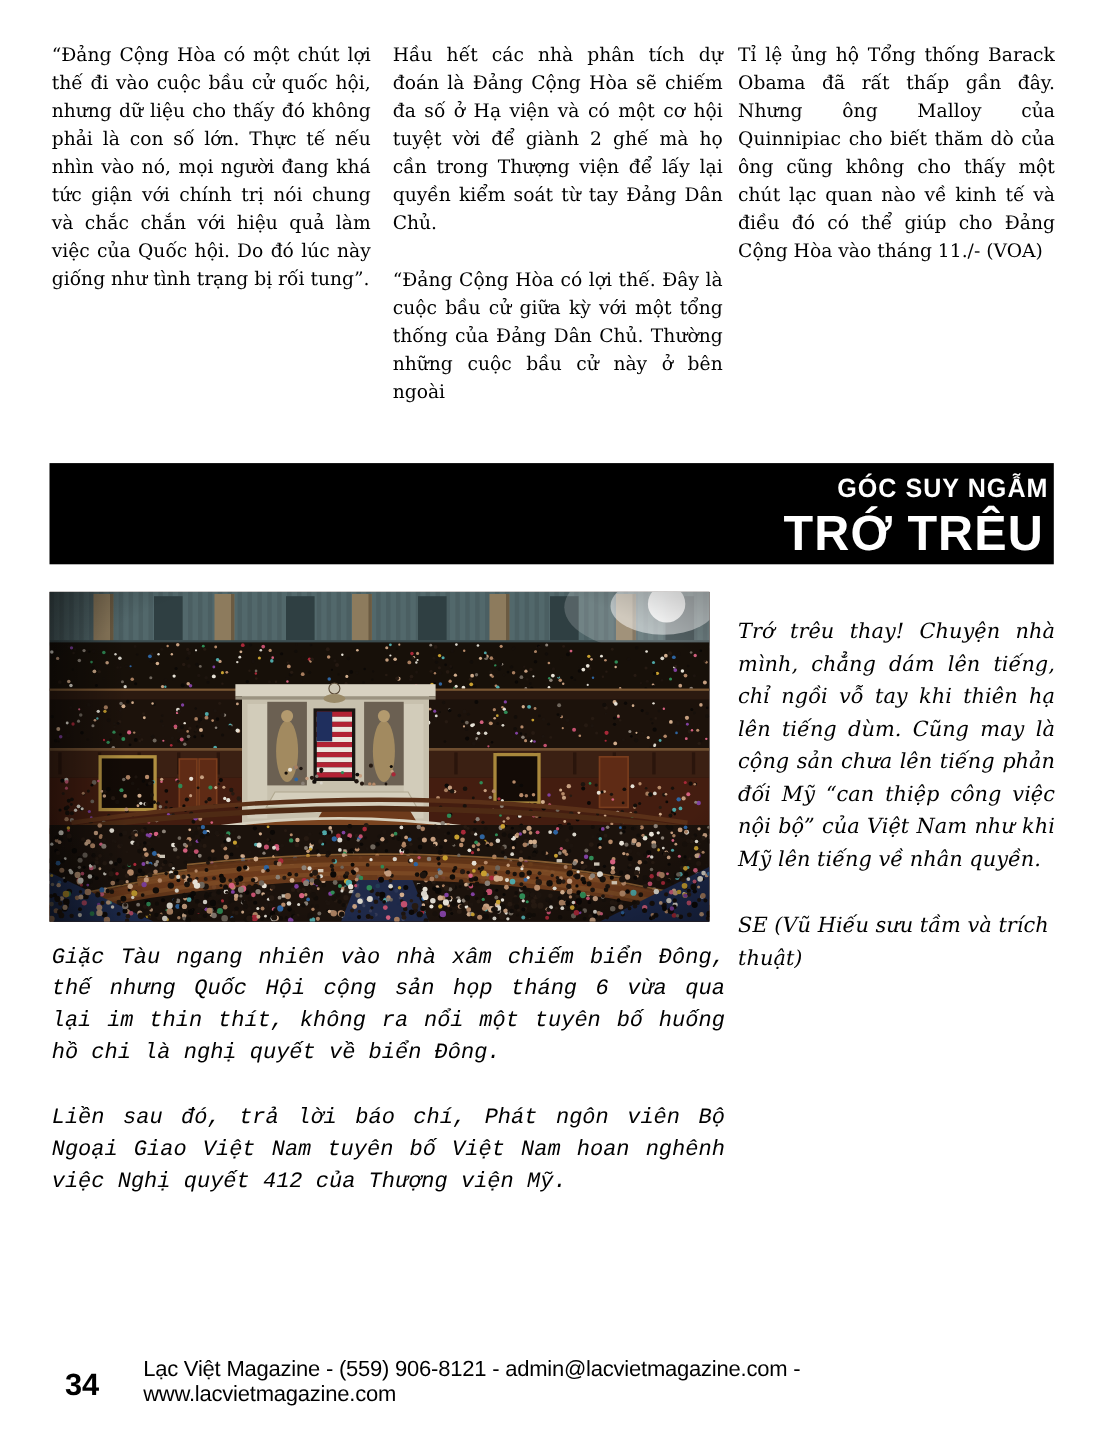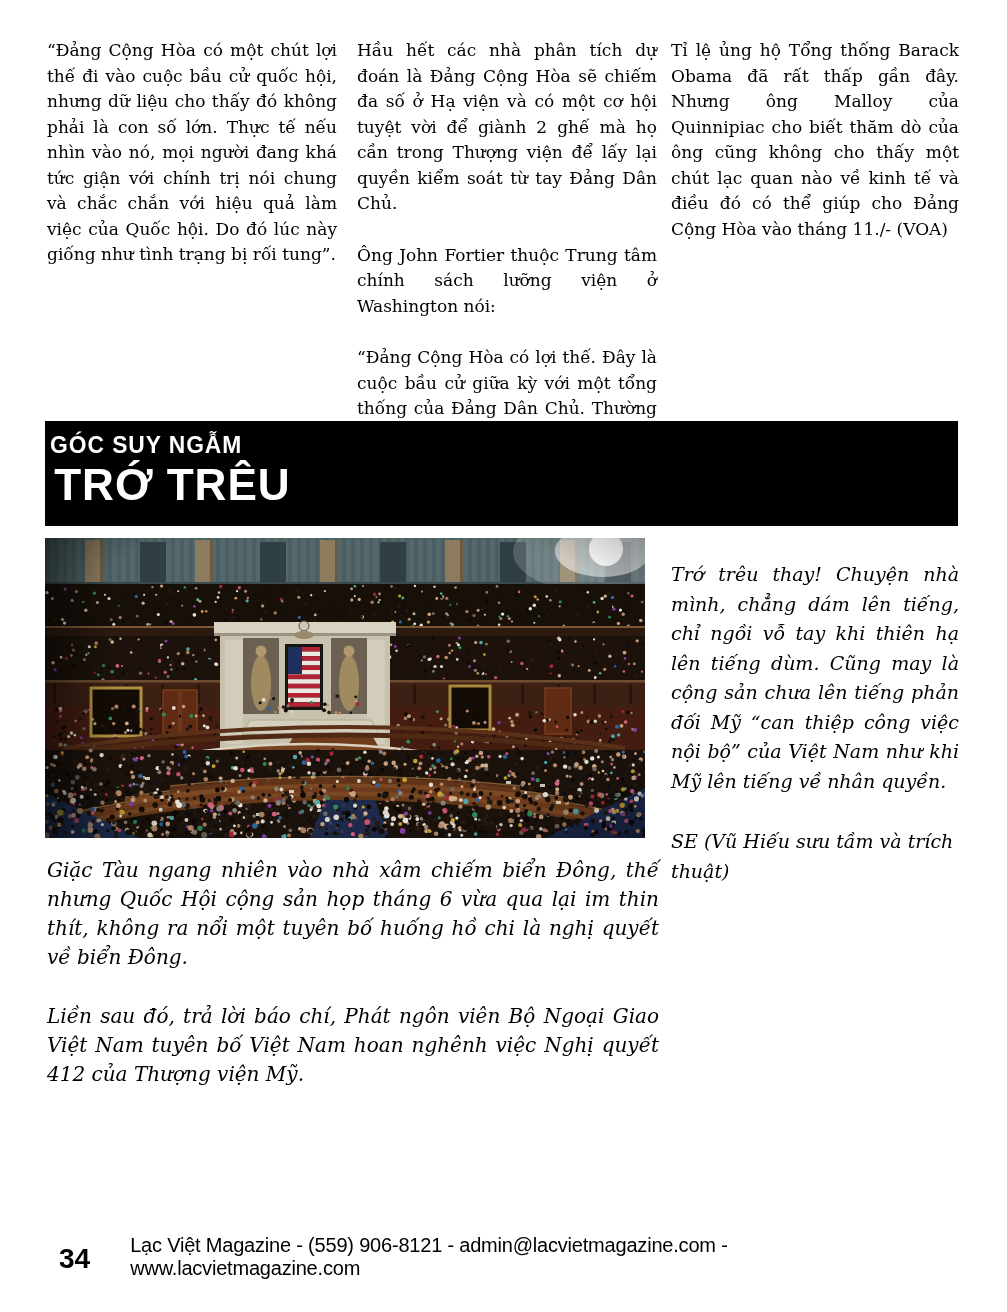--- a/index.html
+++ b/index.html
@@ -8,52 +8,51 @@
     font-family:"DejaVu Serif", serif;color:#000;overflow:hidden;
   }
   
   .news-col{position:absolute;top:38px;font-size:17px;line-height:25.5px;text-align:justify;}
   .news-col p{margin:0 0 26px 0;}
   #col1{left:47px;width:290px;}
   #col2{left:357px;width:300px;}
   #col3{left:671px;width:288px;}
   
   .banner{
-    position:absolute;left:45px;top:421px;width:913px;height:105px;background:#000;
-    color:#fff;text-align:left;font-family:"Liberation Sans","DejaVu Sans",sans-serif;
+    position:absolute;left:45px;top:421px;width:913px;height:92px;background:#000;
+    color:#fff;text-align:right;font-family:"Liberation Sans","DejaVu Sans",sans-serif;
     font-weight:bold;
   }
   .banner .kicker{display:inline-block;font-size:24px;letter-spacing:1px;margin-top:10px;transform:scaleX(.95);}
   .banner .title{font-size:45px;letter-spacing:1px;line-height:1.0;margin-top:3px;transform:scaleX(.98);}
   
   .photo{position:absolute;left:45px;top:538px;width:600px;height:300px;overflow:hidden;background:#241610;}
   
   .commentary{position:absolute;left:671px;top:560px;width:288px;font-size:19px;line-height:29.5px;
     font-style:italic;text-align:justify;}
   .commentary p{margin:0 0 31px 0;}
   .commentary p.sig{text-align:left;}
   
   .caption{position:absolute;left:47px;top:856px;width:612px;font-size:20px;line-height:29px;
     font-style:italic;text-align:justify;}
-  .caption p{margin:0 0 30px 0;}
+  .caption p{margin:0 0 30px 0;font-family:Liberation Mono, monospace;}
   
   .footer{position:absolute;left:45px;top:1234px;width:913px;display:flex;align-items:center;
     font-family:"Liberation Sans","DejaVu Sans",sans-serif;}
   .footer .pnum{font-size:28px;font-weight:bold;margin-left:14px;}
   .footer .contact{font-size:20px;margin-left:40px;padding-bottom:3px;letter-spacing:-0.2px;}
 </style>
 </head>
 <body>
 
 <div class="news-col" id="col1">
   <p>“Đảng Cộng Hòa có một chút lợi thế đi vào cuộc bầu cử quốc hội, nhưng dữ liệu cho thấy đó không phải là con số lớn. Thực tế nếu nhìn vào nó, mọi người đang khá tức giận với chính trị nói chung và chắc chắn với hiệu quả làm việc của Quốc hội. Do đó lúc này giống như tình trạng bị rối tung”.</p>
 </div>
 <div class="news-col" id="col2">
   <p>Hầu hết các nhà phân tích dự đoán là Đảng Cộng Hòa sẽ chiếm đa số ở Hạ viện và có một cơ hội tuyệt vời để giành 2 ghế mà họ cần trong Thượng viện để lấy lại quyền kiểm soát từ tay Đảng Dân Chủ.</p>
-  <p>Ông John Fortier thuộc Trung tâm chính sách lưỡng viện ở Washington nói:</p>
   <p>“Đảng Cộng Hòa có lợi thế. Đây là cuộc bầu cử giữa kỳ với một tổng thống của Đảng Dân Chủ. Thường những cuộc bầu cử này ở bên ngoài</p>
 </div>
 <div class="news-col" id="col3">
   <p>Tỉ lệ ủng hộ Tổng thống Barack Obama đã rất thấp gần đây. Nhưng ông Malloy của Quinnipiac cho biết thăm dò của ông cũng không cho thấy một chút lạc quan nào về kinh tế và điều đó có thể giúp cho Đảng Cộng Hòa vào tháng 11./- (VOA)</p>
 </div>
 
 <div class="banner">
   <div><span class="kicker">GÓC SUY NGẪM</span></div>
   <div class="title">TRỚ TRÊU</div>
 </div>

